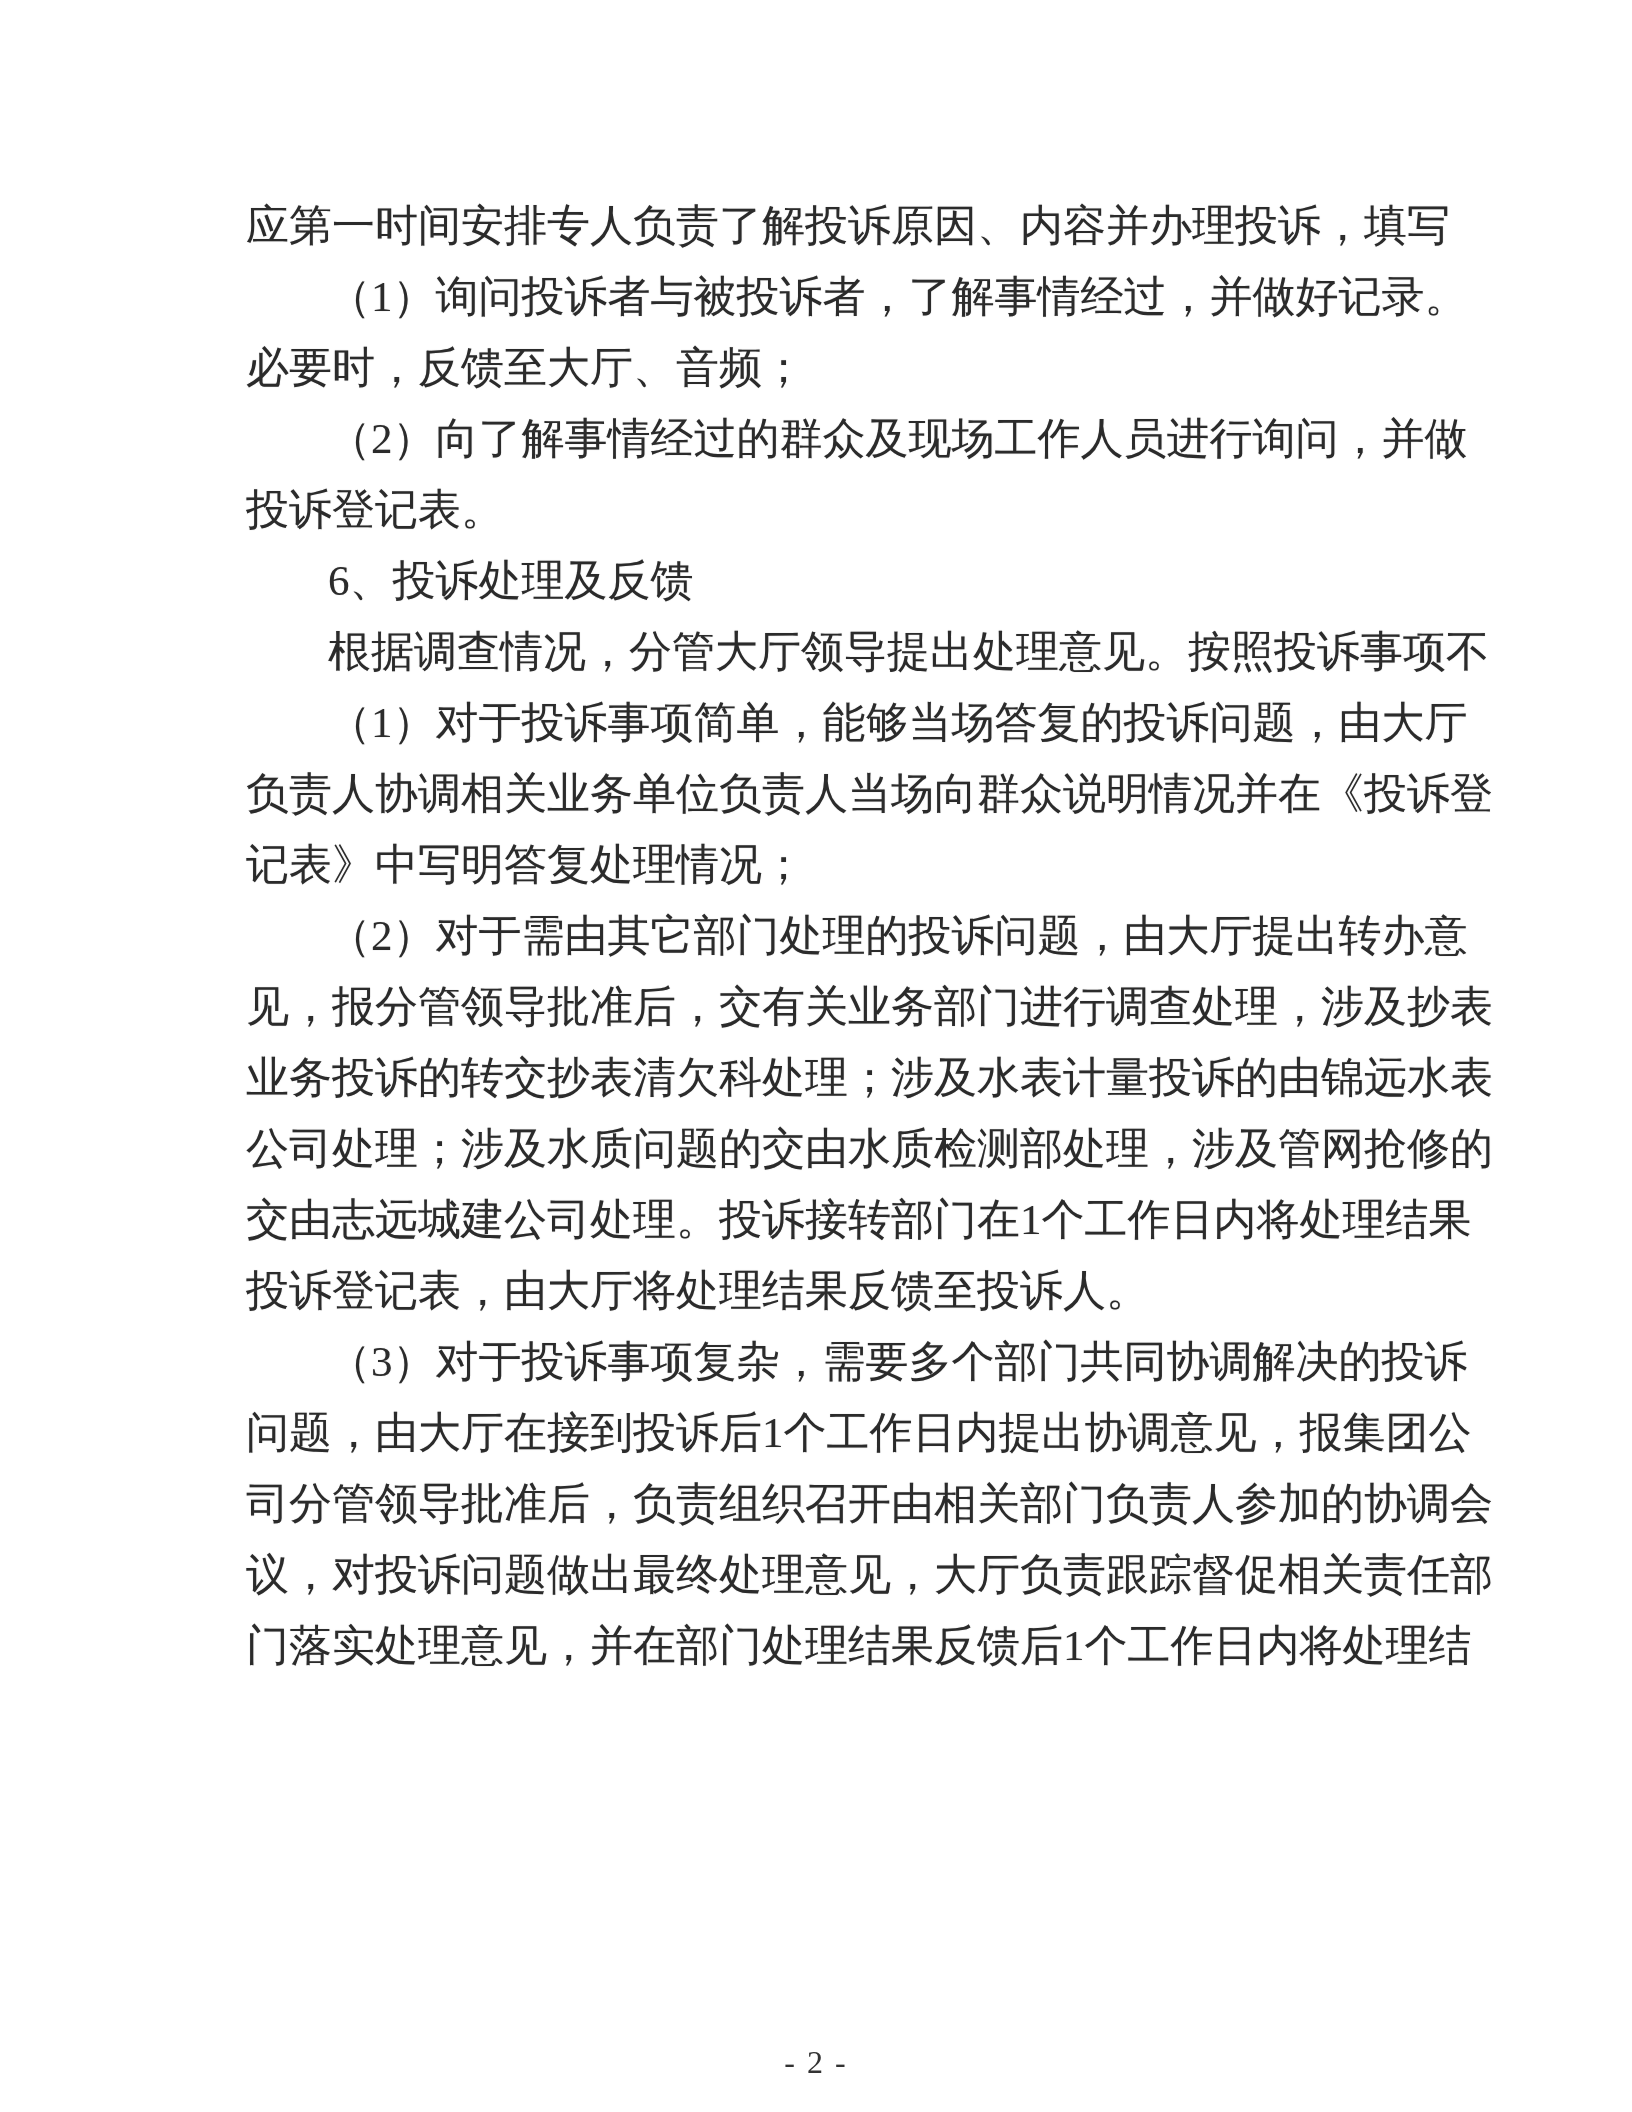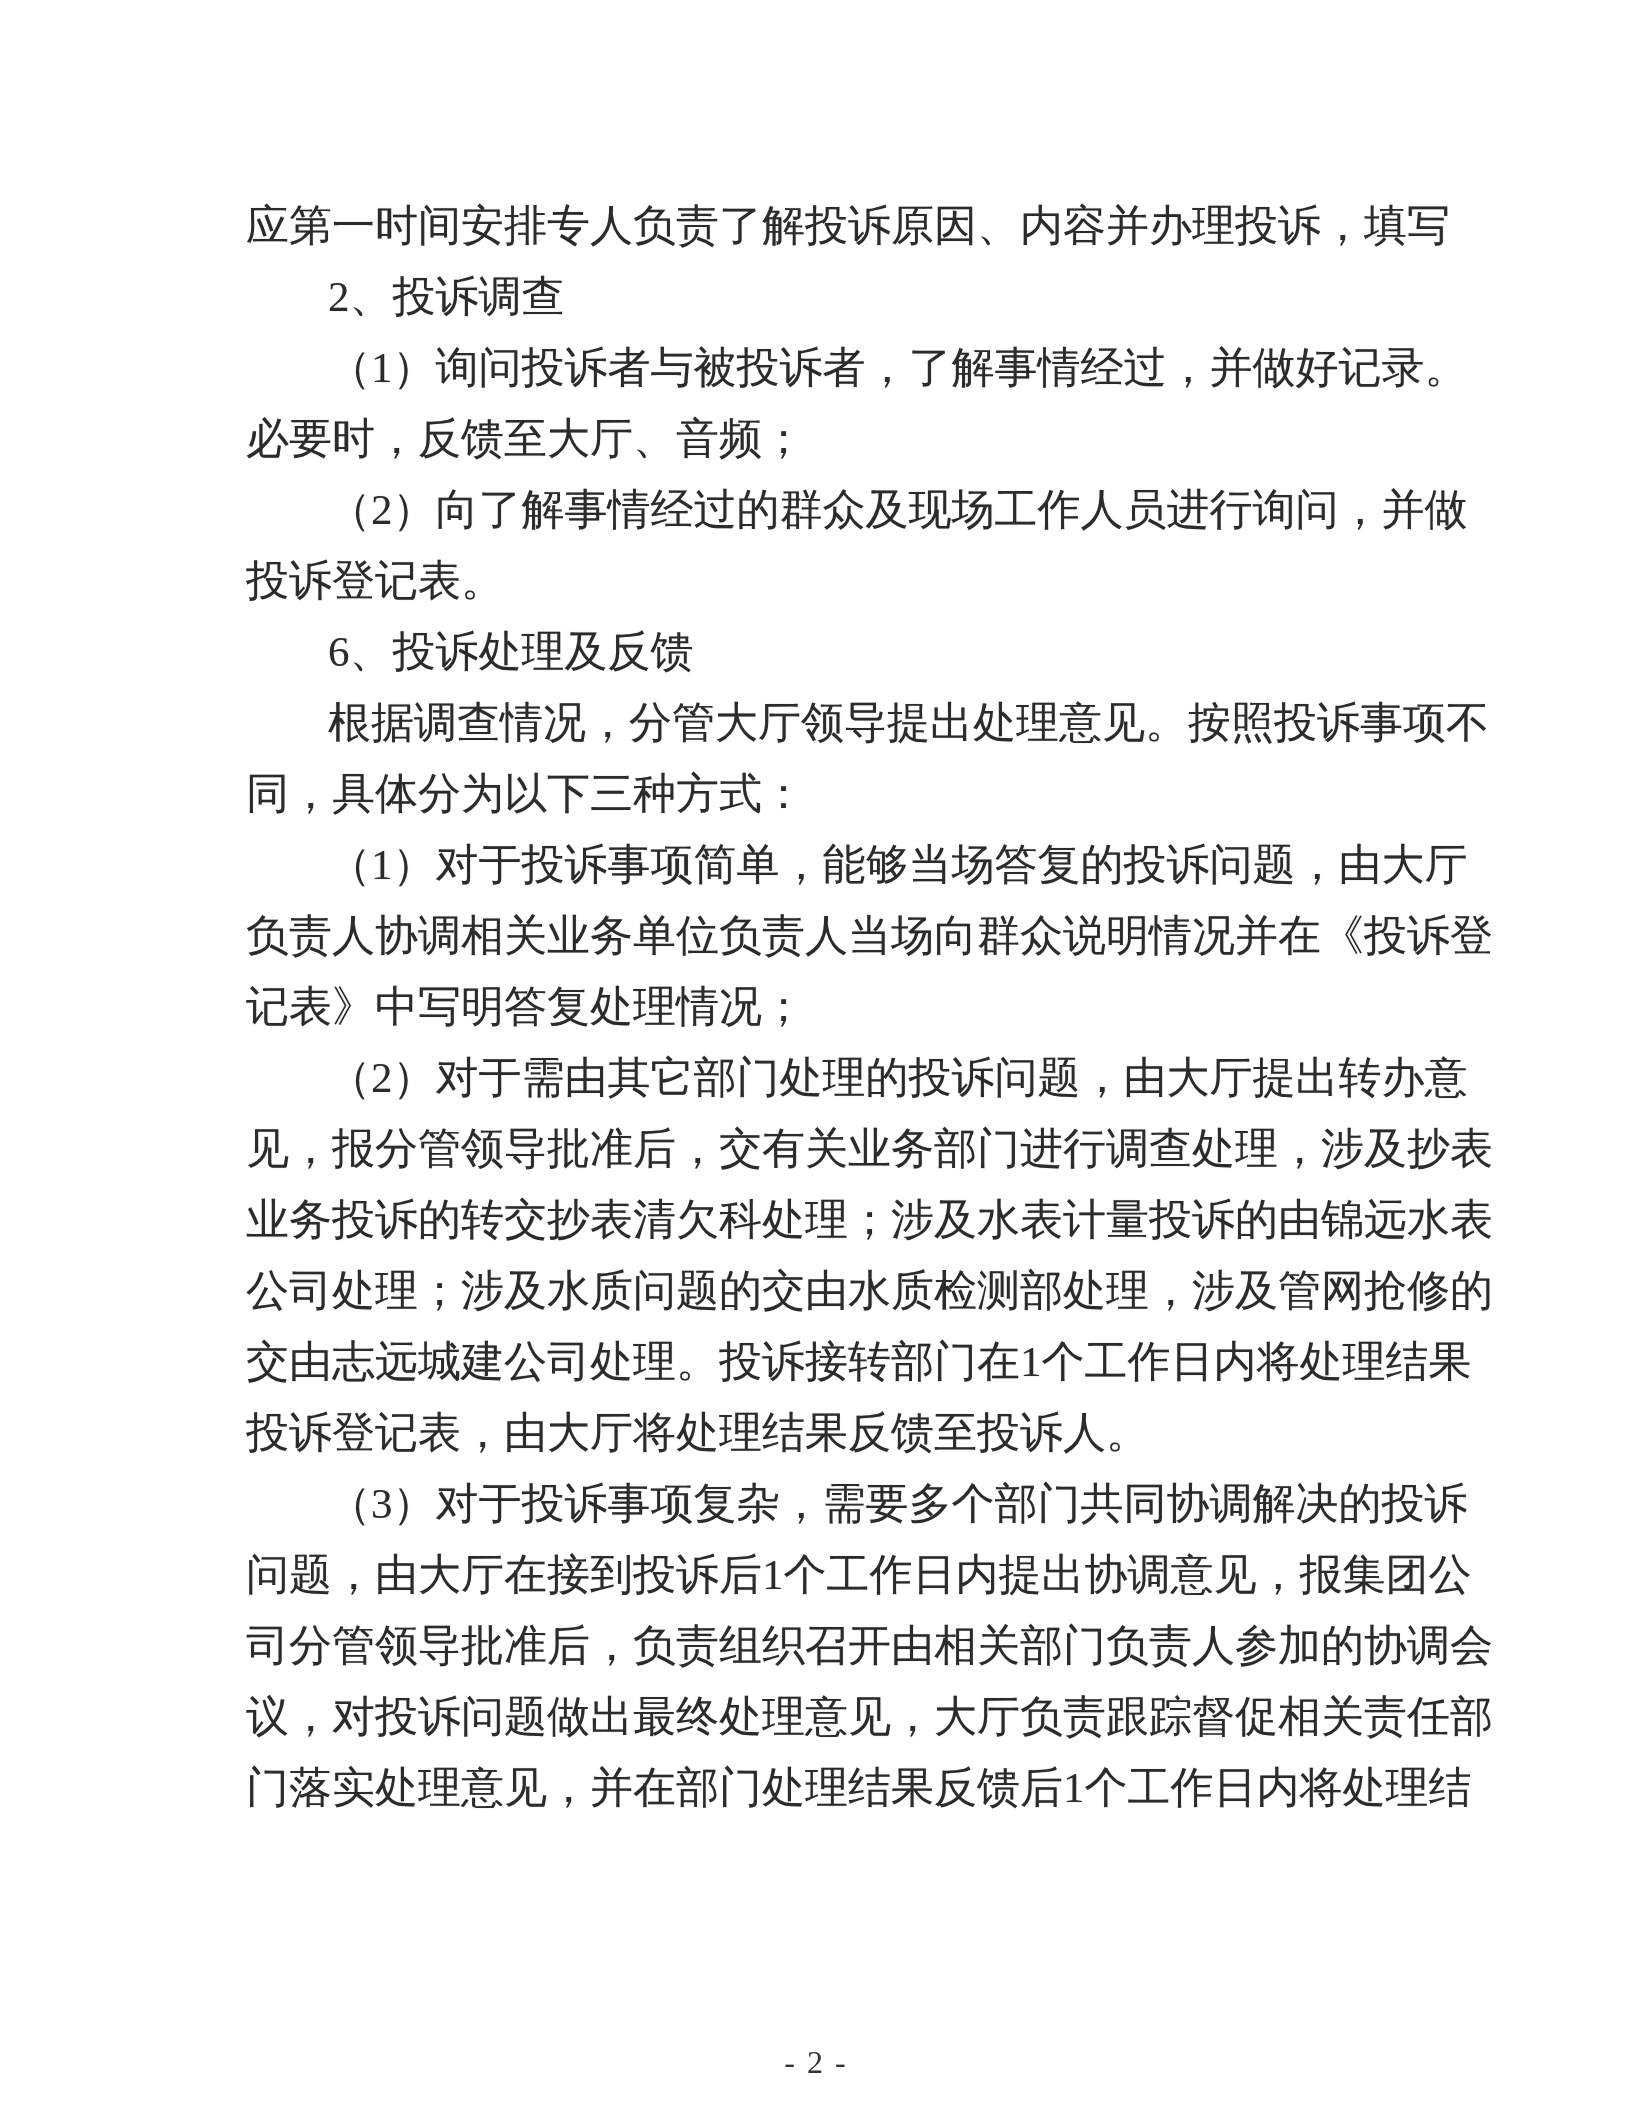--- a/index.html
+++ b/index.html
@@ -89,21 +89,20 @@
         <span>容</span>
         <span>并</span>
         <span>办</span>
         <span>理</span>
         <span>投</span>
         <span>诉</span>
         <span>，</span>
         <span>填</span>
         <span>写</span>
       </div>
-      <div class="line indent">2、投诉调查</div>
       <div class="line indent fill">
         <span>（</span>
         <span>1</span>
         <span>）</span>
         <span>询</span>
         <span>问</span>
         <span>投</span>
         <span>诉</span>
         <span>者</span>
         <span>与</span>
@@ -180,21 +179,20 @@
         <span>见</span>
         <span>。</span>
         <span>按</span>
         <span>照</span>
         <span>投</span>
         <span>诉</span>
         <span>事</span>
         <span>项</span>
         <span>不</span>
       </div>
-      <div class="line">同，具体分为以下三种方式：</div>
       <div class="line indent fill">
         <span>（</span>
         <span>1</span>
         <span>）</span>
         <span>对</span>
         <span>于</span>
         <span>投</span>
         <span>诉</span>
         <span>事</span>
         <span>项</span>

